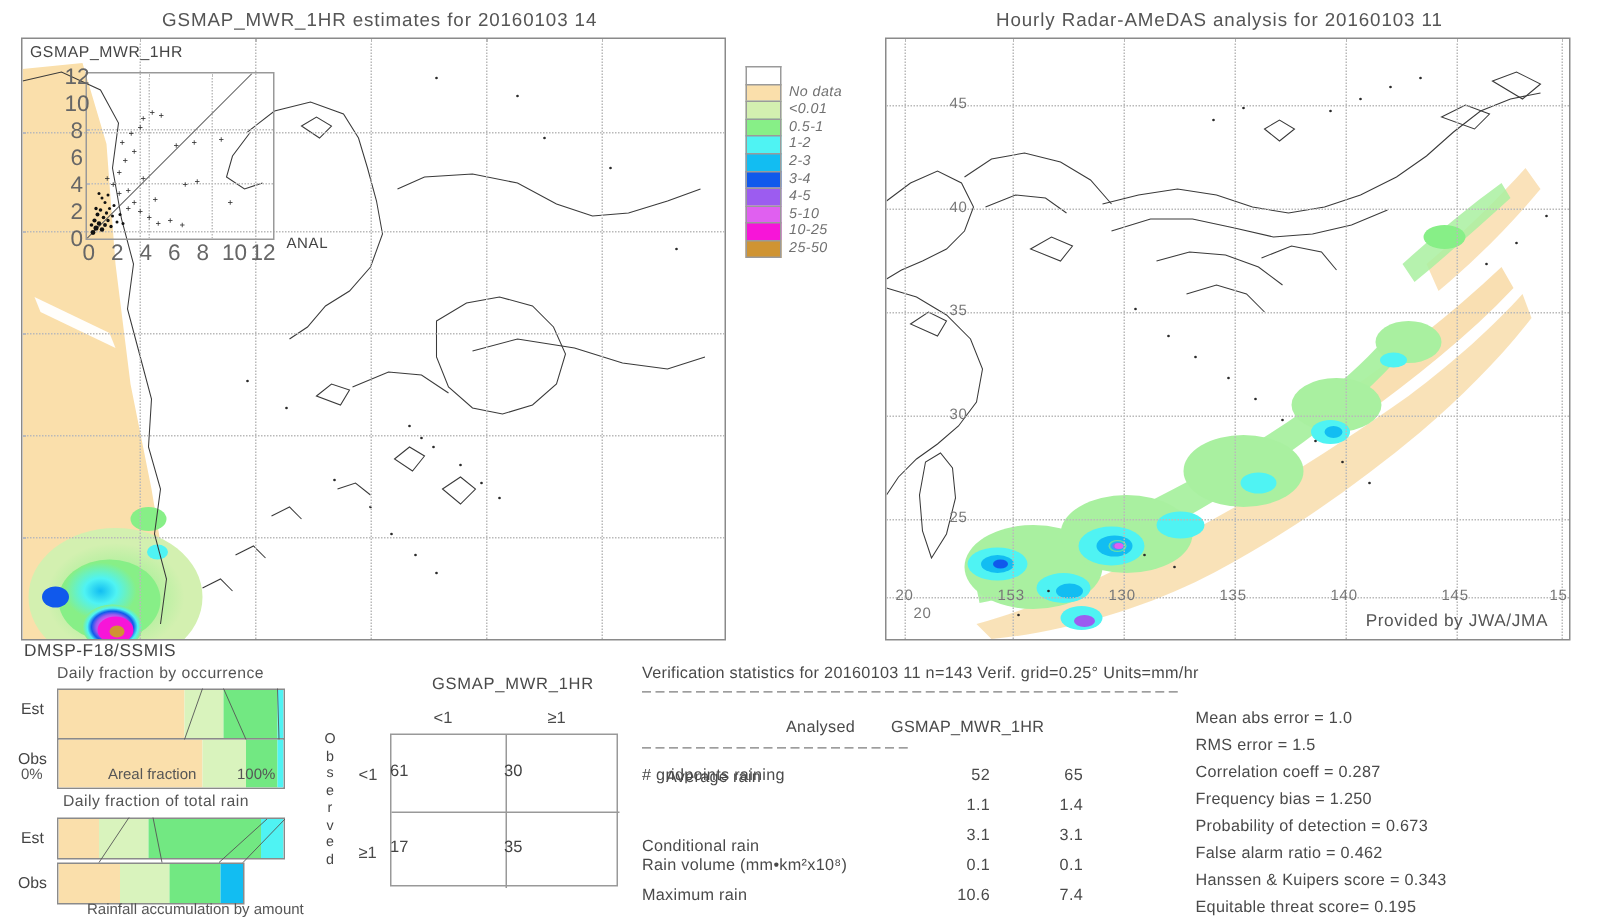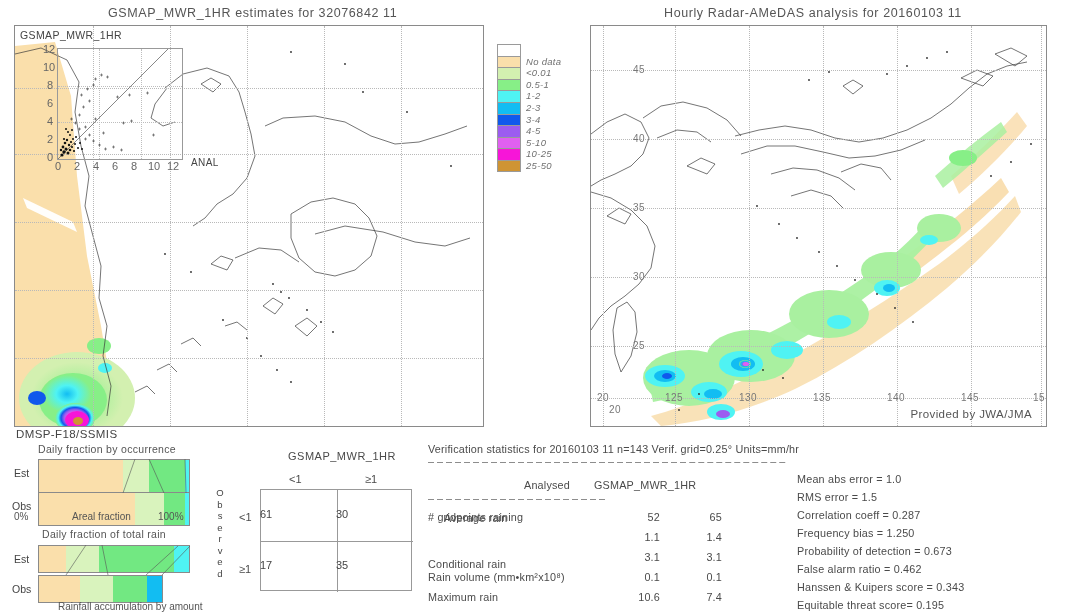--- a/index.html
+++ b/index.html
@@ -15,21 +15,21 @@
   .grid-v{width:0;border-left:1px dotted #b9b9b9;top:0;bottom:0;}
   .grid-h{height:0;border-top:1px dotted #b9b9b9;left:0;right:0;}
   .tick-lab{position:absolute;font-size:10px;color:#777;letter-spacing:.5px;}
 
   .corner-lab{position:absolute;font-size:11px;color:#444;letter-spacing:.4px;}
 
   
   .inset{position:absolute;border:1px solid #999;background:transparent;}
   .inset .igrid-v{position:absolute;top:0;bottom:0;width:0;border-left:1px dotted #bdbdbd;}
   .inset .igrid-h{position:absolute;left:0;right:0;height:0;border-top:1px dotted #bdbdbd;}
-  .inset-lab{position:absolute;font-size:11px;color:#666;}
+  .inset-lab{position:absolute;font-size:15px;color:#666;}
 
   
   .legend{position:absolute;}
   .legend-row{position:relative;height:11.6px;font-style:italic;}
   .legend-sw{position:absolute;left:0;top:0;width:24px;height:11.6px;border:1px solid #9a9a9a;border-bottom:none;box-sizing:border-box;}
   .legend-row:last-child .legend-sw{border-bottom:1px solid #9a9a9a;}
   .legend-tx{position:absolute;left:29px;top:0px;font-size:9.5px;color:#707070;white-space:nowrap;letter-spacing:.3px;}
 
   
   .sub-title{position:absolute;font-size:10.5px;color:#555;letter-spacing:.3px;white-space:nowrap;}
@@ -48,21 +48,21 @@
   .vert-word{position:absolute;font-size:9.5px;color:#444;line-height:11.5px;text-align:center;width:12px;}
 
   
   .stat{position:absolute;font-size:10.8px;color:#4a4a4a;white-space:nowrap;letter-spacing:.2px;}
   .stat.r{text-align:right;}
   .dashrule{position:absolute;font-size:10.8px;color:#6a6a6a;white-space:nowrap;letter-spacing:0px;overflow:hidden;}
 </style>
 </head>
 <body>
 
-<div class="panel-title" style="left:108px;top:6px;">GSMAP_MWR_1HR estimates for 32076842 11</div>
+<div class="panel-title" style="left:108px;top:6px;">GSMAP_MWR_1HR estimates for 20160103 14</div>
 
 <div class="map-frame" id="leftmap" style="left:14px;top:25px;width:468px;height:400px;">
   <svg class="map-canvas" viewBox="0 0 468 400" preserveAspectRatio="none">
     <defs>
       <radialGradient id="lp1" cx="50%" cy="50%" r="50%">
         <stop offset="0%" stop-color="#cf9433"></stop>
           <stop offset="18%" stop-color="#f715d8"></stop>
         <stop offset="38%" stop-color="#e060f0"></stop>
           <stop offset="55%" stop-color="#9c5cf0"></stop>
         <stop offset="70%" stop-color="#1059ec"></stop>
@@ -386,21 +386,21 @@
   <div class="grid-h" style="top:320px;"></div>
   <div class="grid-h" style="top:372px;"></div>
 
   <div class="tick-lab" style="left:42px;top:38px;">45</div>
   <div class="tick-lab" style="left:42px;top:107px;">40</div>
   <div class="tick-lab" style="left:42px;top:176px;">35</div>
   <div class="tick-lab" style="left:42px;top:245px;">30</div>
   <div class="tick-lab" style="left:42px;top:314px;">25</div>
   <div class="tick-lab" style="left:6px;top:366px;">20</div>
 
-  <div class="tick-lab" style="left:74px;top:366px;">125</div>
+  <div class="tick-lab" style="left:74px;top:366px;">153</div>
   <div class="tick-lab" style="left:148px;top:366px;">130</div>
   <div class="tick-lab" style="left:222px;top:366px;">135</div>
   <div class="tick-lab" style="left:296px;top:366px;">140</div>
   <div class="tick-lab" style="left:370px;top:366px;">145</div>
   <div class="tick-lab" style="left:442px;top:366px;">15</div>
   <div class="tick-lab" style="left:18px;top:378px;">20</div>
 
   <div class="corner-lab" style="right:14px;bottom:6px;font-size:11.5px;color:#555;">Provided by JWA/JMA</div>
 </div>
 

